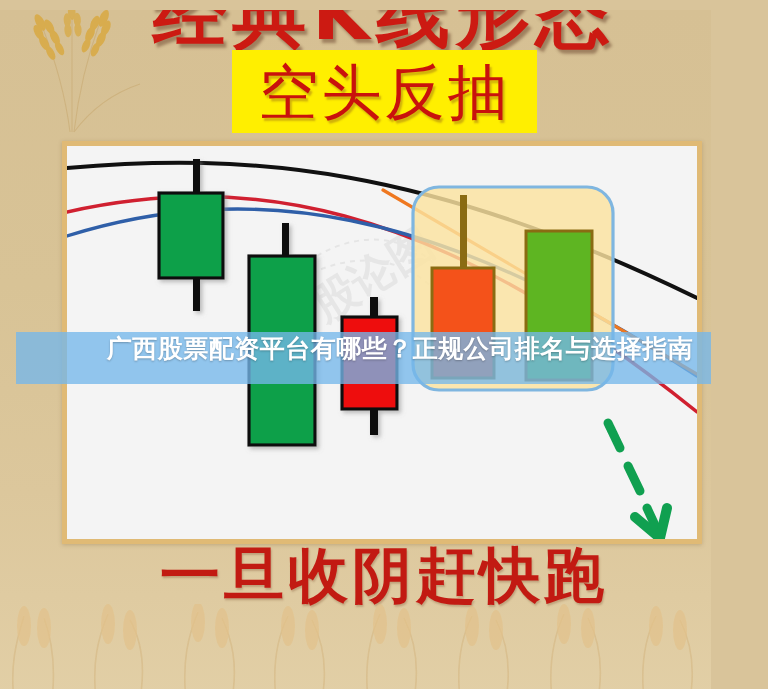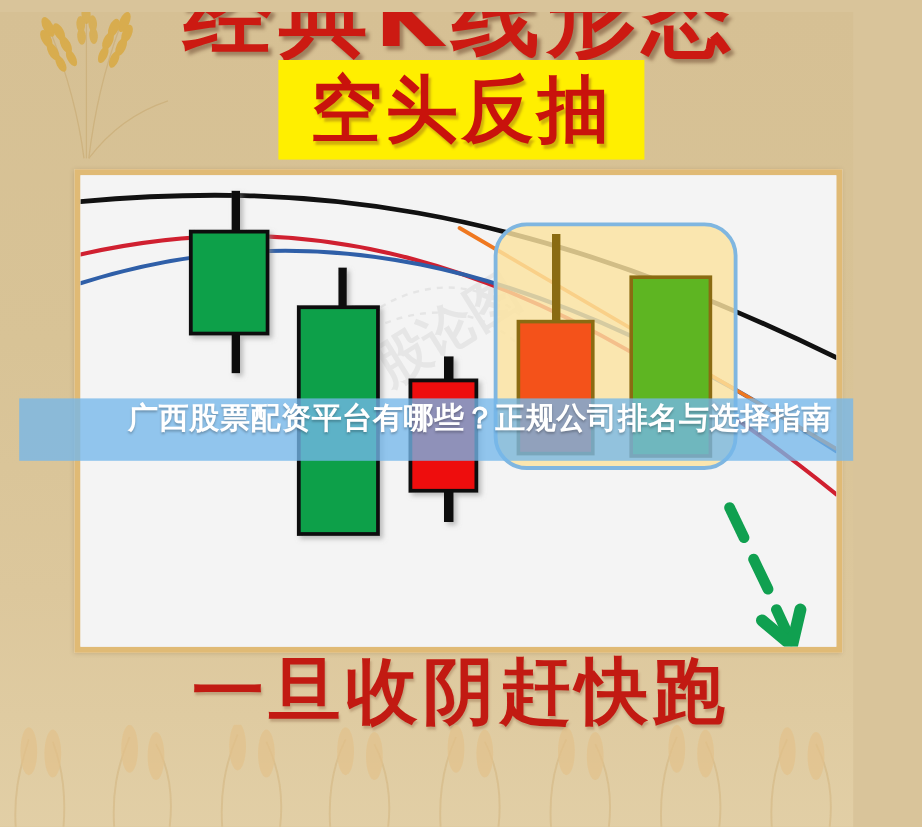--- a/index.html
+++ b/index.html
@@ -34,27 +34,27 @@
     text-shadow:3px 4px 3px rgba(90,50,30,.45);
     white-space:nowrap;
   }
   .headline-sub{
     position:absolute;left:232px;top:40px;width:305px;height:83px;
     background:#ffef00;
     display:flex;align-items:center;justify-content:center;
   }
   .headline-sub span{
     font-family:"DejaVu Sans","Liberation Sans",sans-serif;
-    font-size:60px;font-weight:bold;color:#c9120c;letter-spacing:3px;
+    font-size:60px;font-weight:normal;color:#c9120c;letter-spacing:3px;
     line-height:1;text-shadow:2px 3px 2px rgba(120,60,30,.35);
     white-space:nowrap;
   }
   .headline-bottom{
     position:absolute;left:0;top:535px;width:768px;text-align:center;
-    font-family:Liberation Sans, sans-serif;
+    font-family:Liberation Serif, serif;
     font-size:60px;font-weight:bold;color:#c21a12;letter-spacing:4px;
     line-height:1.05;white-space:nowrap;
     text-shadow:1px 2px 2px rgba(120,70,40,.3);
   }
   .disclaimer{
     position:absolute;right:42px;top:612px;
     font-family:"DejaVu Sans","Liberation Sans",sans-serif;
     font-size:16px;font-weight:bold;color:#b4473a;
     letter-spacing:3px;opacity:.75;white-space:nowrap;
   }

